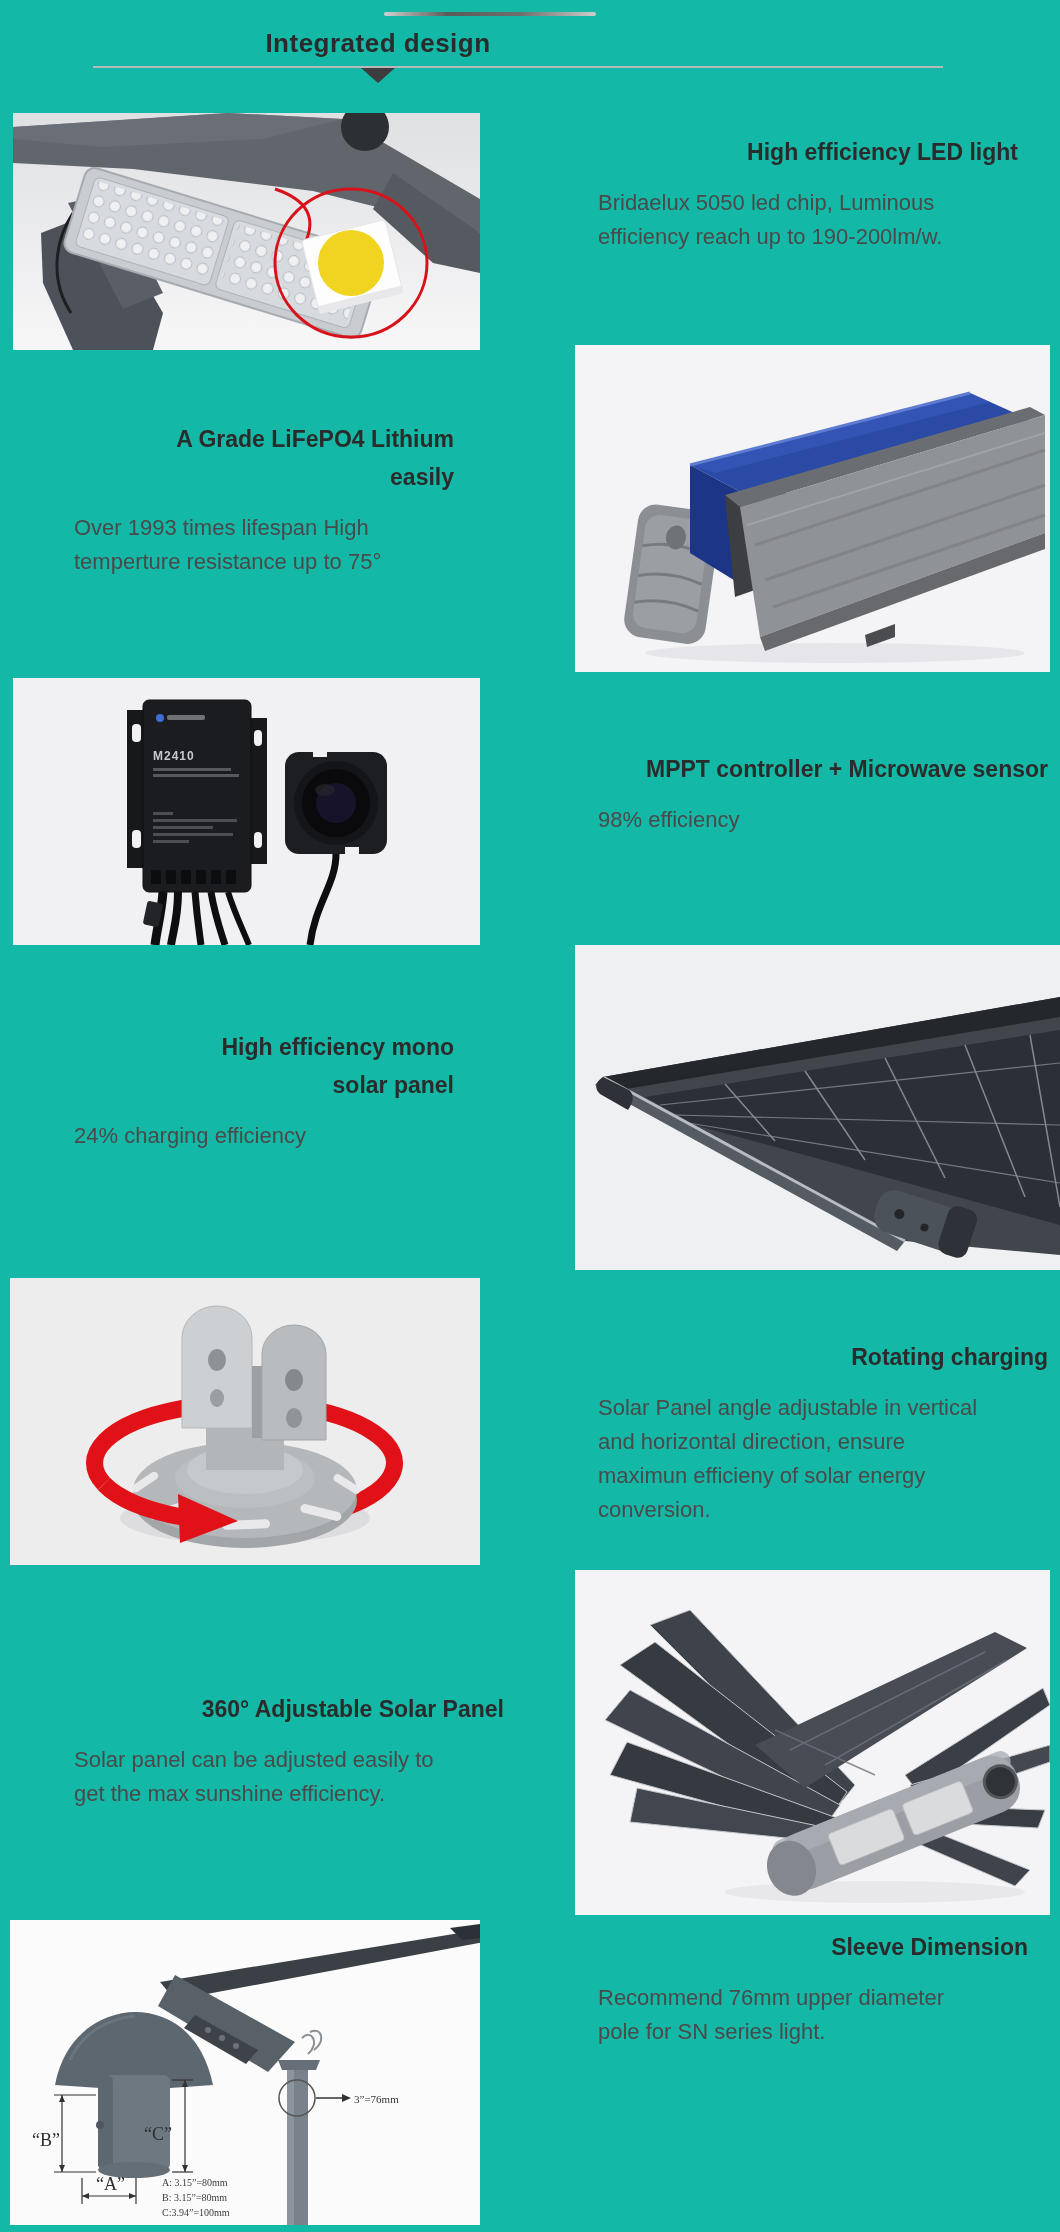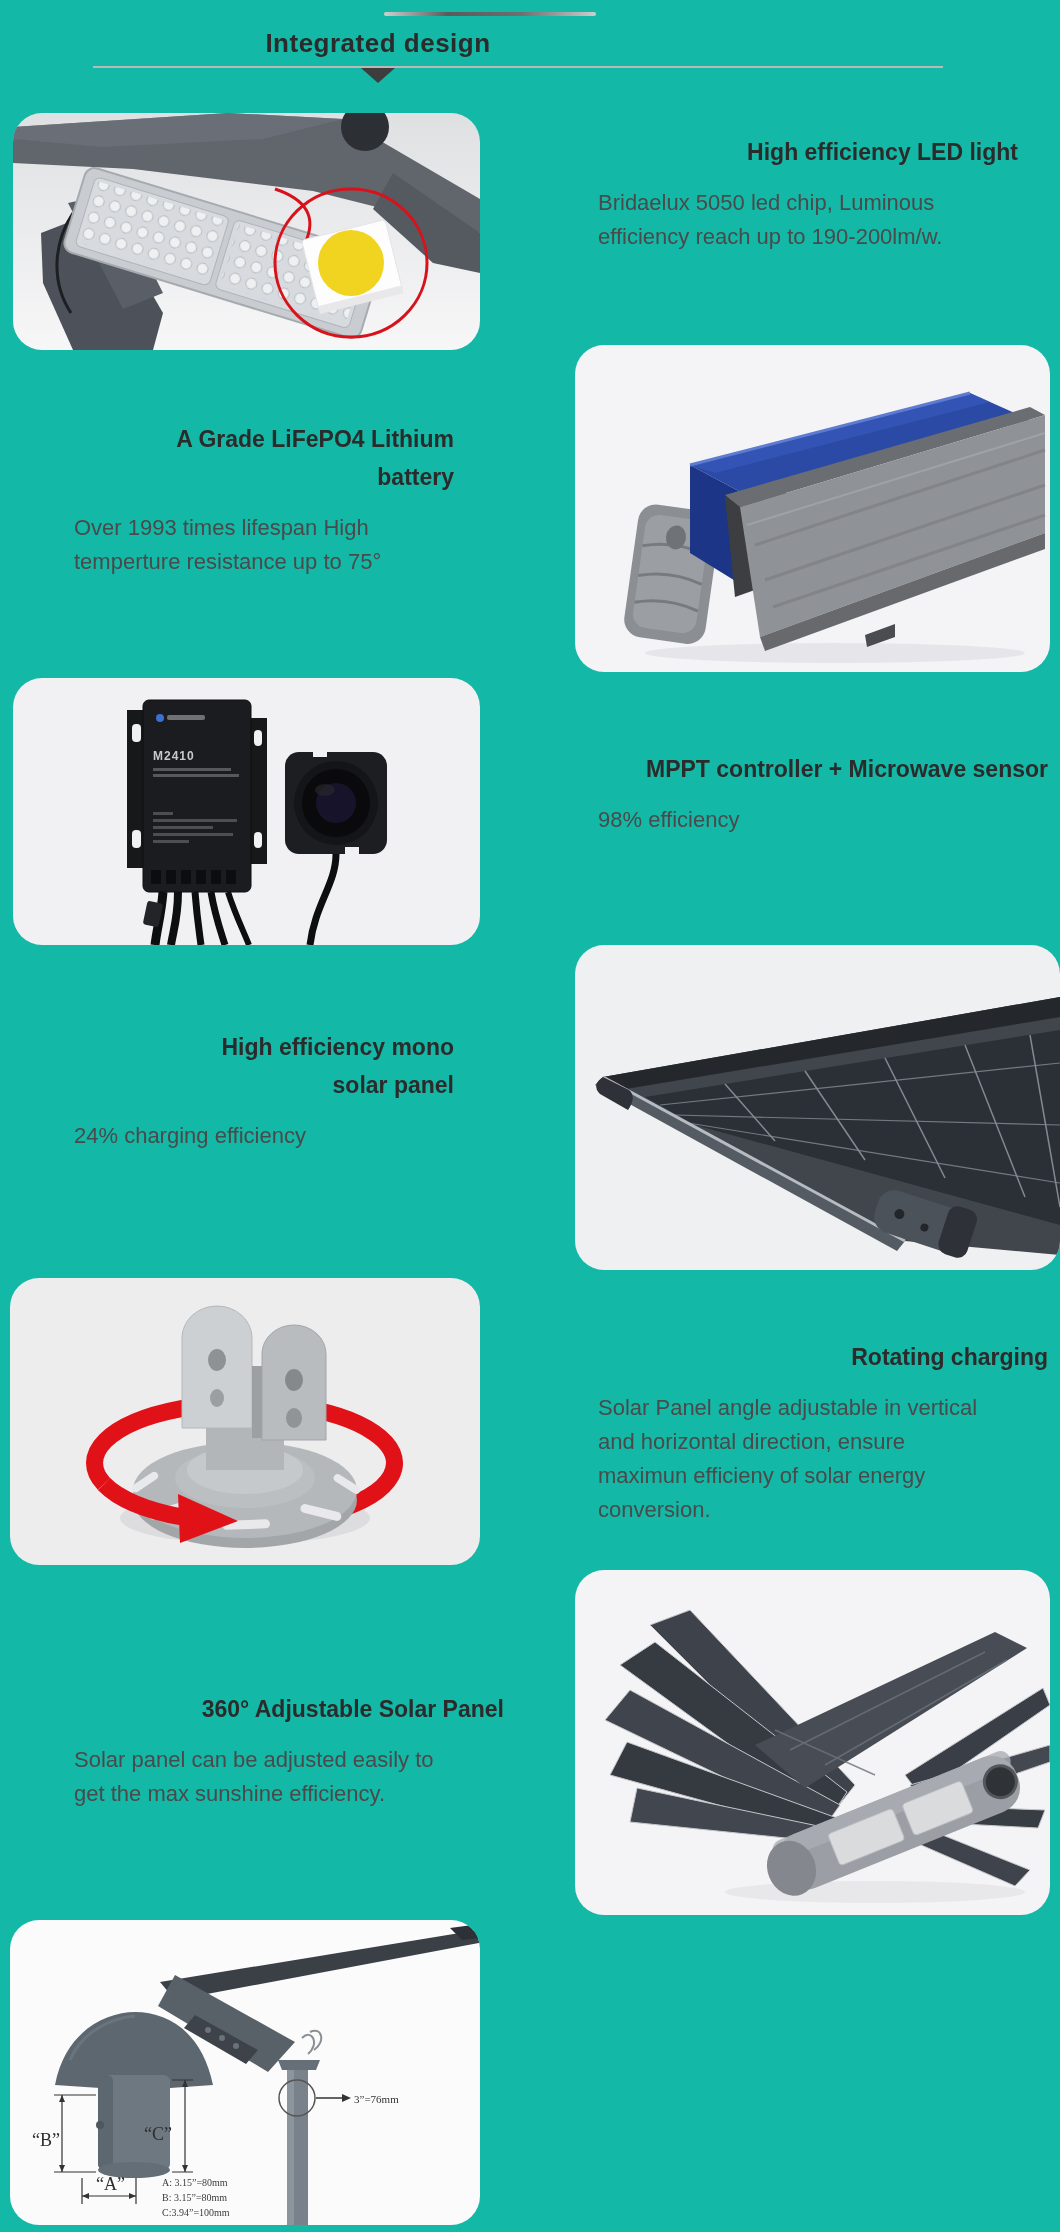--- a/index.html
+++ b/index.html
@@ -10,21 +10,21 @@
   .hdr-short{position:absolute;left:384px;top:12px;width:212px;height:4px;border-radius:2px;
              background:linear-gradient(90deg,#cfcfcf,#5a5a5a 30%,#6f6f6f 65%,#cdcdcd);}
   .hdr-title{position:absolute;left:378px;top:28px;transform:translateX(-50%);
              font-size:26px;font-weight:bold;color:#2b2b2b;white-space:nowrap;letter-spacing:0.5px;}
   .hdr-line{position:absolute;left:93px;top:66px;width:850px;height:2px;background:#b9b9b9;}
   .hdr-tri{position:absolute;left:361px;top:68px;width:0;height:0;
            border-left:17px solid transparent;border-right:17px solid transparent;
            border-top:15px solid #3d3d3d;}
 
   
-  .fig{position:absolute;overflow:hidden;border-radius:29px;}
+  .fig{position:absolute;overflow:hidden;}
   .fig svg{display:block;width:100%;height:100%;}
   .fig1{left:13px;  top:113px;  width:467px;height:237px;}
   .fig2{left:575px; top:345px;  width:475px;height:327px;}
   .fig3{left:13px;  top:678px;  width:467px;height:267px;}
   .fig4{left:575px; top:945px;  width:485px;height:325px;}
   .fig5{left:10px;  top:1278px; width:470px;height:287px;}
   .fig6{left:575px; top:1570px; width:475px;height:345px;}
   .fig7{left:10px;  top:1920px; width:470px;height:305px;}
 
   
@@ -96,21 +96,21 @@
       </h2>
     <div class="body">
         <div>Bridaelux 5050 led chip, Luminous</div>
         <div>efficiency reach up to 190-200lm/w.</div>
       </div>
   </div>
 
   <div class="tb tb2">
     <h2>
         <div>A Grade LiFePO4 Lithium</div>
-        <div>battery</div>
+        <div>easily</div>
       </h2>
     <div class="body">
         <div>Over 1993 times lifespan High</div>
         <div>temperture resistance up to 75°</div>
       </div>
   </div>
   <div class="fig fig2">
     <svg viewBox="0 0 475 327" xmlns="http://www.w3.org/2000/svg">
       <rect width="475" height="327" fill="#f4f4f6"></rect>
       <ellipse cx="260" cy="308" rx="190" ry="10" fill="#e6e6ea"></ellipse>
@@ -398,14 +398,23 @@
       <polygon points="119,273 119,279 126,276" fill="#333"></polygon>
       <text x="86" y="270" font-size="18" fill="#2e2e2e" class="dimtext" font-family="Liberation Serif,serif">“A”</text>
 
       <g>
         <text x="152" y="266" font-size="10" fill="#3c3c3c" font-family="Liberation Serif,serif">A: 3.15”=80mm</text>
         <text x="152" y="281" font-size="10" fill="#3c3c3c" font-family="Liberation Serif,serif">B: 3.15”=80mm</text>
         <text x="152" y="296" font-size="10" fill="#3c3c3c" font-family="Liberation Serif,serif">C:3.94”=100mm</text>
       </g>
     </svg>
   </div>
+  <div class="tb tb7">
+    <h2>
+        <div>Sleeve Dimension</div>
+      </h2>
+    <div class="body">
+        <div>Recommend 76mm upper diameter</div>
+        <div>pole for SN series light.</div>
+      </div>
+  </div>
 
 </div>
 
 </body></html>

